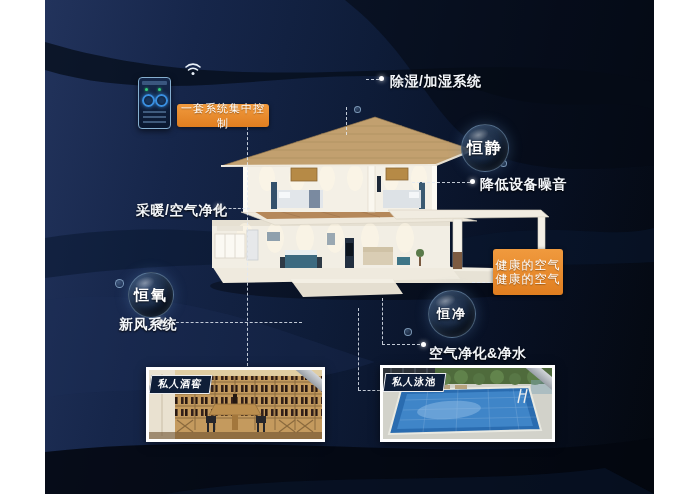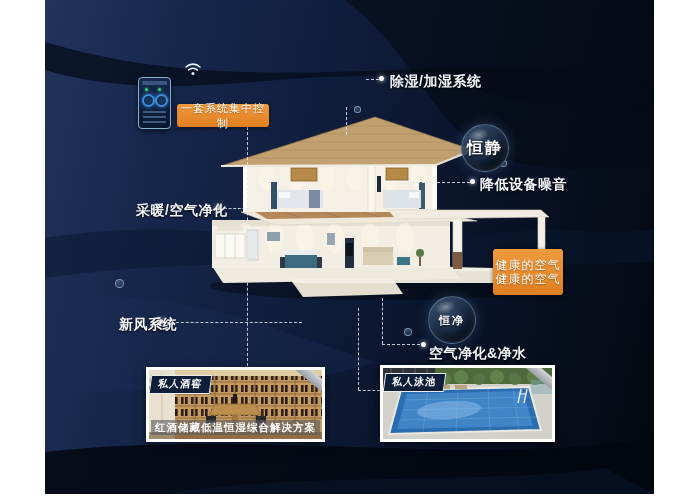--- a/index.html
+++ b/index.html
@@ -227,21 +227,24 @@
     <span>一套系统集中控制</span>
   </div>
   <div class="tag tag2">
     <span>健康的空气</span>
     <span>健康的空气</span>
   </div>
 
   <div class="bubble" style="left:461px;top:124px;width:46px;height:46px;font-size:16px;">
     <span>恒静</span>
   </div>
-  <div class="bubble" style="left:428px;top:296px;width:46px;height:46px;font-size:11px;text-align:right;">
+  <div class="bubble" style="left:128px;top:272px;width:44px;height:44px;font-size:15px;">
+    <span>恒氧</span>
+  </div>
+  <div class="bubble" style="left:428px;top:290px;width:46px;height:46px;font-size:13px;text-align:right;">
     <span>恒净</span>
   </div>
 
   <div class="note" style="left:390px;top:73px;">除湿/加湿系统</div>
   <div class="note" style="left:480px;top:176px;">降低设备噪音</div>
   <div class="note" style="left:136px;top:202px;">采暖/空气净化</div>
   <div class="note" style="left:112px;top:316px;padding-left:7px;">新风系统</div>
   <div class="note" style="left:429px;top:345px;">空气净化&amp;净水</div>
 
   <div class="card card1">
@@ -284,21 +287,20 @@
         <rect x="83" y="45" width="6" height="15" fill="#a3773c"></rect>
         <rect x="57" y="46" width="10" height="7" fill="#26262b"></rect>
         <rect x="58" y="53" width="2" height="9" fill="#26262b"></rect>
           <rect x="64" y="53" width="2" height="9" fill="#26262b"></rect>
         <rect x="107" y="46" width="10" height="7" fill="#26262b"></rect>
         <rect x="108" y="53" width="2" height="9" fill="#26262b"></rect>
           <rect x="114" y="53" width="2" height="9" fill="#26262b"></rect>
         <rect x="0" y="62" width="173" height="7" fill="#6e5130" opacity="0.6"></rect>
       </svg>
       <div class="badge">私人酒窖</div>
-      <div class="caption">红酒储藏低温恒湿综合解决方案</div>
       <div class="ribbon"></div>
     </div>
   </div>
 
   <div class="card card2">
     <div class="card-img">
       <svg width="169" height="71" viewBox="0 0 169 71">
         <rect x="0" y="0" width="169" height="71" fill="#d2d2ca"></rect>
         <rect x="0" y="0" width="52" height="20" fill="#2e3338"></rect>
         <line x1="8" y1="0" x2="8" y2="20" stroke="#4a5258" stroke-width="1.5"></line>

